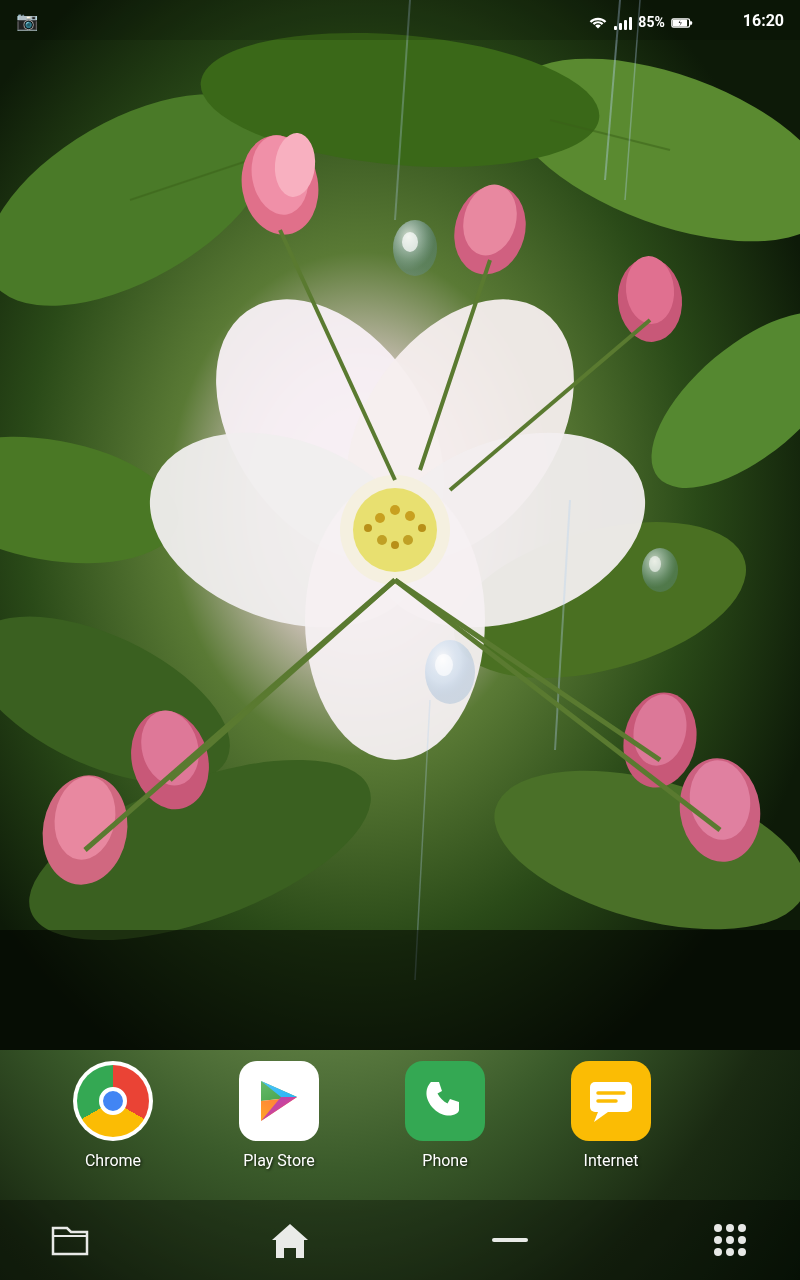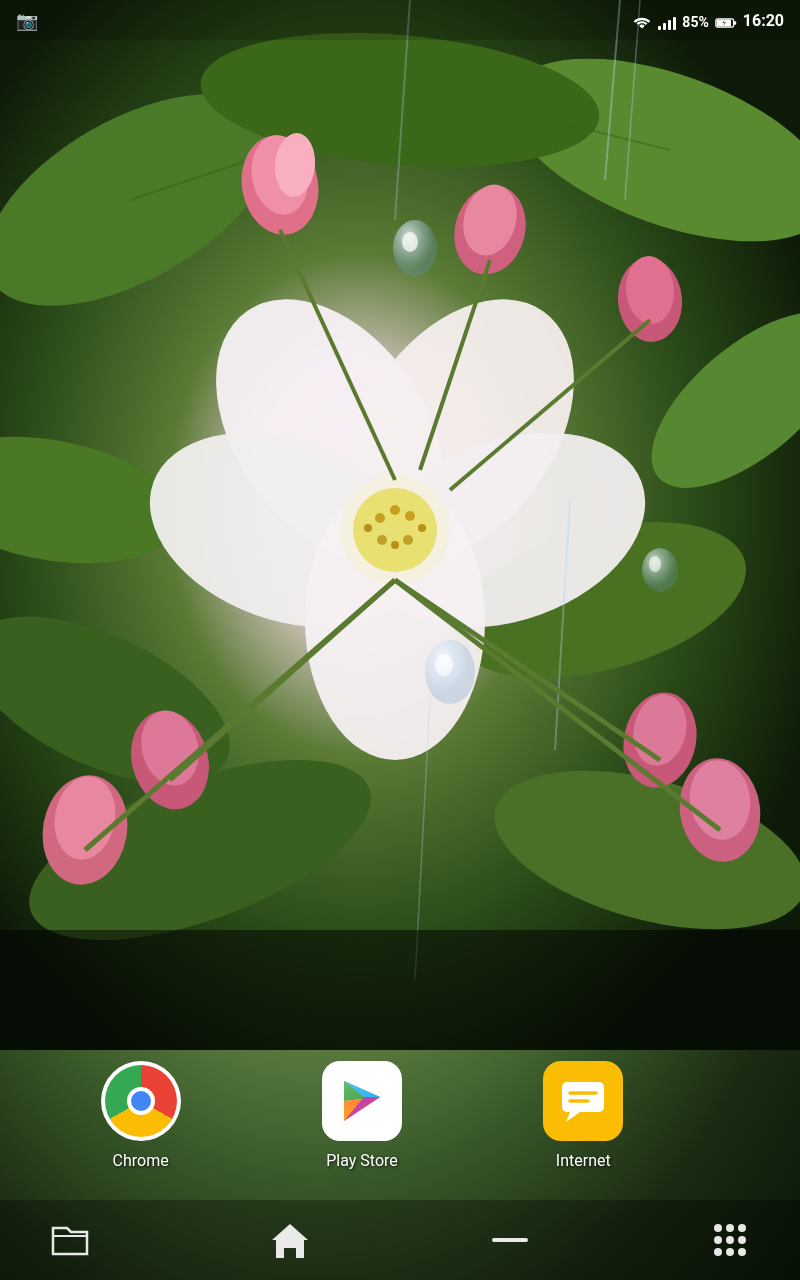--- a/index.html
+++ b/index.html
@@ -54,20 +54,21 @@
     .battery-text {
       color: white;
       font-size: 14px;
       font-weight: bold;
     }
 
     .time-text {
       color: white;
       font-size: 16px;
       font-weight: bold;
+      margin-left: 44px;
     }
 
     
     #dock {
       position: absolute;
       bottom: 90px;
       left: 0;
       width: 724px;
       display: flex;
       justify-content: space-around;
@@ -409,20 +410,28 @@
           <polygon points="8,6 44,22 8,26" fill="url(#ps2)"></polygon>
           <polygon points="8,26 44,22 8,46" fill="url(#ps3)"></polygon>
           <polygon points="8,6 44,22 28,22" fill="url(#ps1)"></polygon>
           <polygon points="8,46 44,22 28,22" fill="url(#ps4)"></polygon>
         </svg>
       </div>
     </div>
     <span class="app-label">Play Store</span>
   </div>
 
+  <div class="app-icon-container">
+    <div class="phone-icon-bg">
+      <svg width="46" height="46" viewBox="0 0 46 46" fill="white">
+        <path d="M9 4h8l3 9-4.5 2.5c2 4 6 8 10 10L28 21l9 3v8c0 5-14 10-25-1S4 9 9 4z"></path>
+      </svg>
+    </div>
+    <span class="app-label">Phone</span>
+  </div>
 
   <div class="app-icon-container">
     <div class="messages-icon-bg">
       <svg width="50" height="46" viewBox="0 0 50 46" fill="white">
         <rect x="4" y="4" width="42" height="30" rx="5" fill="white"></rect>
         <polygon points="12,34 8,44 22,34" fill="white"></polygon>
         <line x1="12" y1="15" x2="38" y2="15" stroke="#FBBC04" stroke-width="3.5" stroke-linecap="round"></line>
         <line x1="12" y1="23" x2="30" y2="23" stroke="#FBBC04" stroke-width="3.5" stroke-linecap="round"></line>
       </svg>
     </div>

